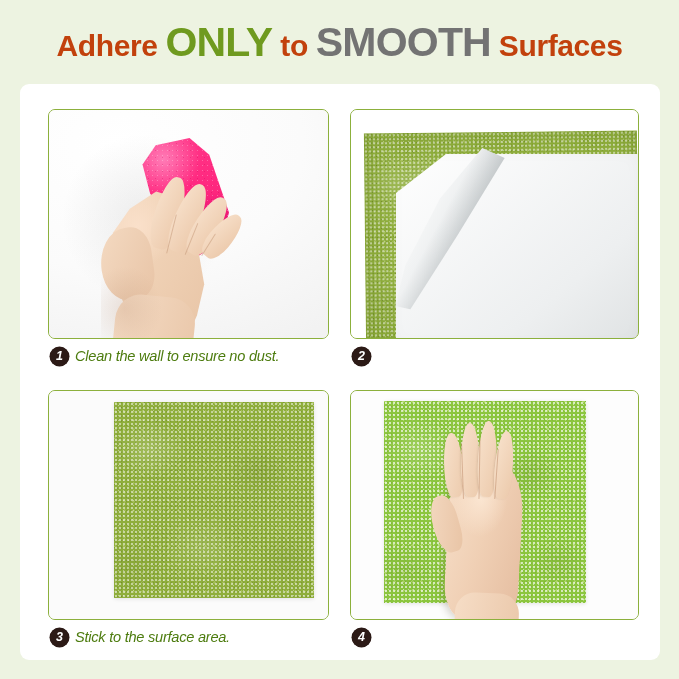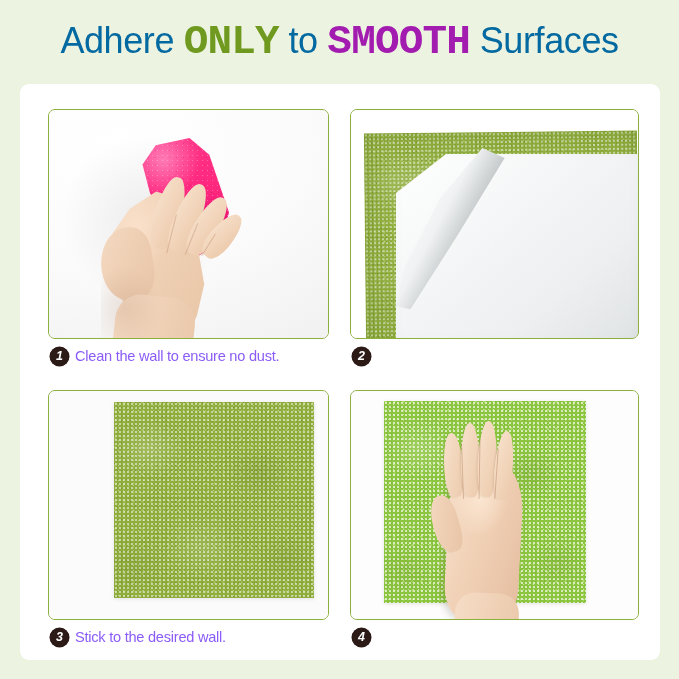--- a/index.html
+++ b/index.html
@@ -12,25 +12,25 @@
   #stage{position:relative;width:679px;height:679px;}
 
   
   .title{
     position:absolute;left:0;top:22px;width:679px;
     text-align:center;white-space:nowrap;
     line-height:1;
   }
   .title span{vertical-align:baseline;}
   .t-plain{
-    font-size:36px;font-weight:400;color:#0369a1;
+    font-size:30px;font-weight:700;color:#c2410c;
     letter-spacing:-0.4px;
   }
   .t-accent{
-    font-size:41px;font-weight:700;letter-spacing:-0.8px;font-family:Liberation Mono, monospace;
+    font-size:41px;font-weight:700;letter-spacing:-0.8px;
   }
 
   
   .card{
     position:absolute;left:20px;top:84px;
     width:640px;height:576px;
     background:#fff;border-radius:9px;
   }
 
   
@@ -57,22 +57,23 @@
   #c4{left:352px;top:626px;}
   .badge{
     width:19px;height:19px;border-radius:50%;
     background:#2c1a16;color:#fff;
     font-size:12.5px;font-weight:700;font-style:italic;
     display:flex;align-items:center;justify-content:center;
     flex:0 0 auto;line-height:1;
     box-shadow:0 0 0 0.5px #2c1a16;
   }
   .cap-text{
-    font-size:14.6px;color:#8b5cf6;white-space:nowrap;
+    font-size:14.6px;color:#4d7c0f;white-space:nowrap;
     letter-spacing:-0.25px;
+    font-style:italic;
   }
 
   
   .wall{position:absolute;inset:0;background:
       radial-gradient(120% 100% at 25% 15%, #ffffff 0%, #fbfbfb 55%, #f2f2f2 100%);}
   .wall-shadow{
     position:absolute;left:-8%;top:8%;width:70%;height:88%;
     background:radial-gradient(60% 60% at 60% 45%, rgba(150,150,150,.16), rgba(150,150,150,0) 70%);
   }
   .cloth{
@@ -260,21 +261,21 @@
     background:linear-gradient(100deg,#f6ddc6,#ebc9ac);
     border-radius:20px 20px 0 0;transform:rotate(2deg);
   }
 </style>
 </head>
 <body>
 
 <div id="stage">
 
   <div class="title">
-    <span class="t-plain">Adhere </span><span class="t-accent" style="color:#6f9a1f">ONLY</span><span class="t-plain"> to </span><span class="t-accent" style="color:#a21caf">SMOOTH</span><span class="t-plain"> Surfaces</span>
+    <span class="t-plain">Adhere </span><span class="t-accent" style="color:#6f9a1f">ONLY</span><span class="t-plain"> to </span><span class="t-accent" style="color:#737373">SMOOTH</span><span class="t-plain"> Surfaces</span>
   </div>
 
   <div class="card"></div>
 
   <div class="panel" id="p1">
     <div class="wall"></div>
     <div class="wall-shadow"></div>
     <div class="cloth"></div>
     <div class="cloth-fold"></div>
     <div class="cloth-speck"></div>
@@ -329,19 +330,19 @@
 
   <div class="cap" id="c1">
     <span class="badge">1</span>
     <span class="cap-text">Clean the wall to ensure no dust.</span>
   </div>
   <div class="cap" id="c2">
     <span class="badge">2</span>
   </div>
   <div class="cap" id="c3">
     <span class="badge">3</span>
-    <span class="cap-text">Stick to the desired wall.</span>
+    <span class="cap-text">Stick to the surface area.</span>
   </div>
   <div class="cap" id="c4">
     <span class="badge">4</span>
   </div>
 
 </div>
 
 </body></html>

